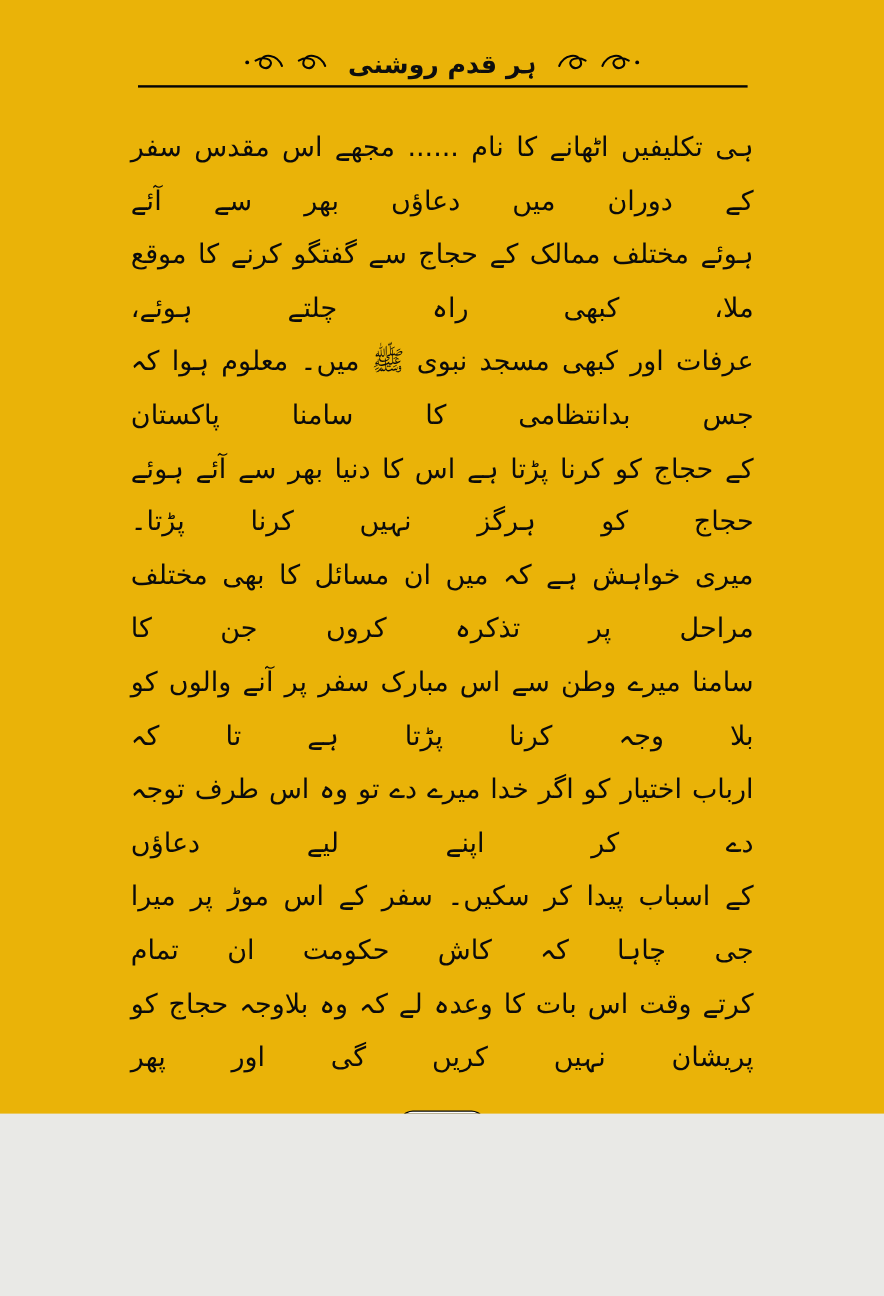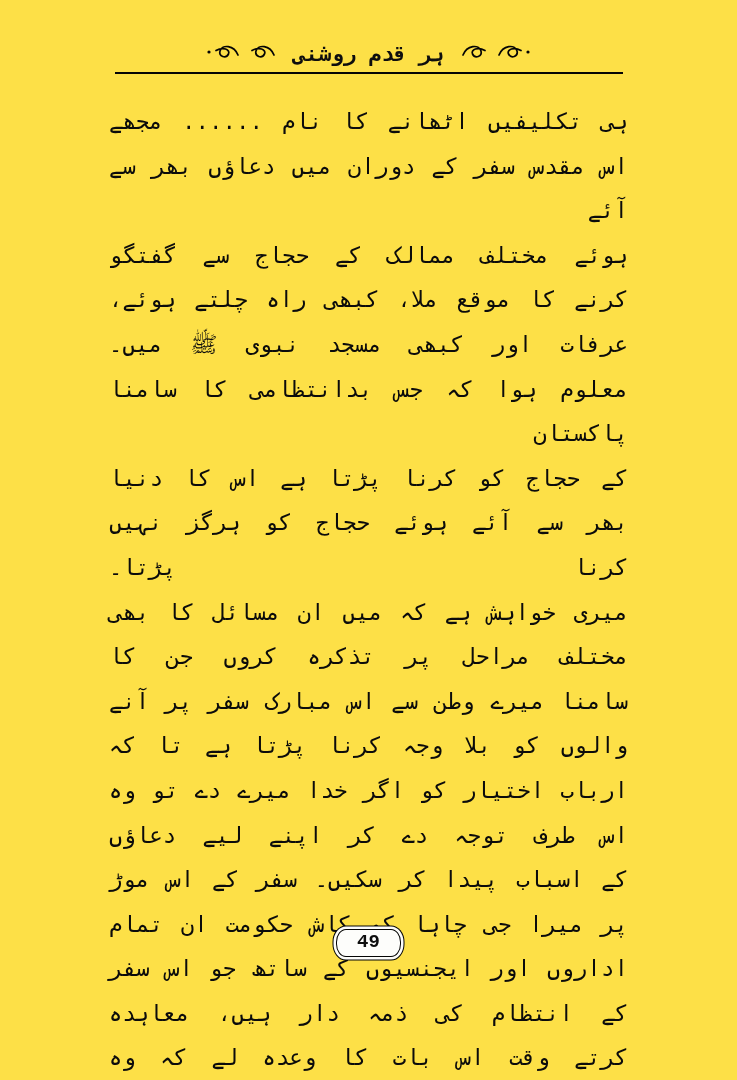--- a/index.html
+++ b/index.html
@@ -5,25 +5,24 @@
   html, body { margin: 0; padding: 0; }
   body {
     width: 737px;
     height: 1080px;
     background: #e9e9e6;
     font-family: "DejaVu Sans", sans-serif;
   }
   .page {
     position: relative;
     width: 737px;
-    height: 1080px;
-    background: #fde047;
+    height: 928px;
+    background: #eab308;
     color: #0e0e0e;
     overflow: hidden;
-    font-family: Liberation Mono, monospace;
   }
 
   
   .header {
     position: absolute;
     top: 42px;
     left: 0;
     width: 100%;
     text-align: center;
   }
@@ -119,21 +118,20 @@
 
   <div class="body-text" dir="rtl">
     <div class="text-line">ہی تکلیفیں اٹھانے کا نام ...... مجھے اس مقدس سفر کے دوران میں دعاؤں بھر سے آئے</div>
     <div class="text-line">ہوئے مختلف ممالک کے حجاج سے گفتگو کرنے کا موقع ملا، کبھی راہ چلتے ہوئے،</div>
     <div class="text-line">عرفات اور کبھی مسجد نبوی ﷺ میں۔ معلوم ہوا کہ جس بدانتظامی کا سامنا پاکستان</div>
     <div class="text-line">کے حجاج کو کرنا پڑتا ہے اس کا دنیا بھر سے آئے ہوئے حجاج کو ہرگز نہیں کرنا پڑتا۔</div>
     <div class="text-line">میری خواہش ہے کہ میں ان مسائل کا بھی مختلف مراحل پر تذکرہ کروں جن کا</div>
     <div class="text-line">سامنا میرے وطن سے اس مبارک سفر پر آنے والوں کو بلا وجہ کرنا پڑتا ہے تا کہ</div>
     <div class="text-line">ارباب اختیار کو اگر خدا میرے دے تو وہ اس طرف توجہ دے کر اپنے لیے دعاؤں</div>
     <div class="text-line">کے اسباب پیدا کر سکیں۔ سفر کے اس موڑ پر میرا جی چاہا کہ کاش حکومت ان تمام</div>
-    <div class="text-line">اداروں اور ایجنسیوں کے ساتھ جو اس سفر کے انتظام کی ذمہ دار ہیں، معاہدہ</div>
     <div class="text-line">کرتے وقت اس بات کا وعدہ لے کہ وہ بلاوجہ حجاج کو پریشان نہیں کریں گی اور پھر</div>
 
   </div>
 
   <div class="footer">
     <span class="page-number-frame">
       <span class="page-number">49</span>
     </span>
   </div>
 

